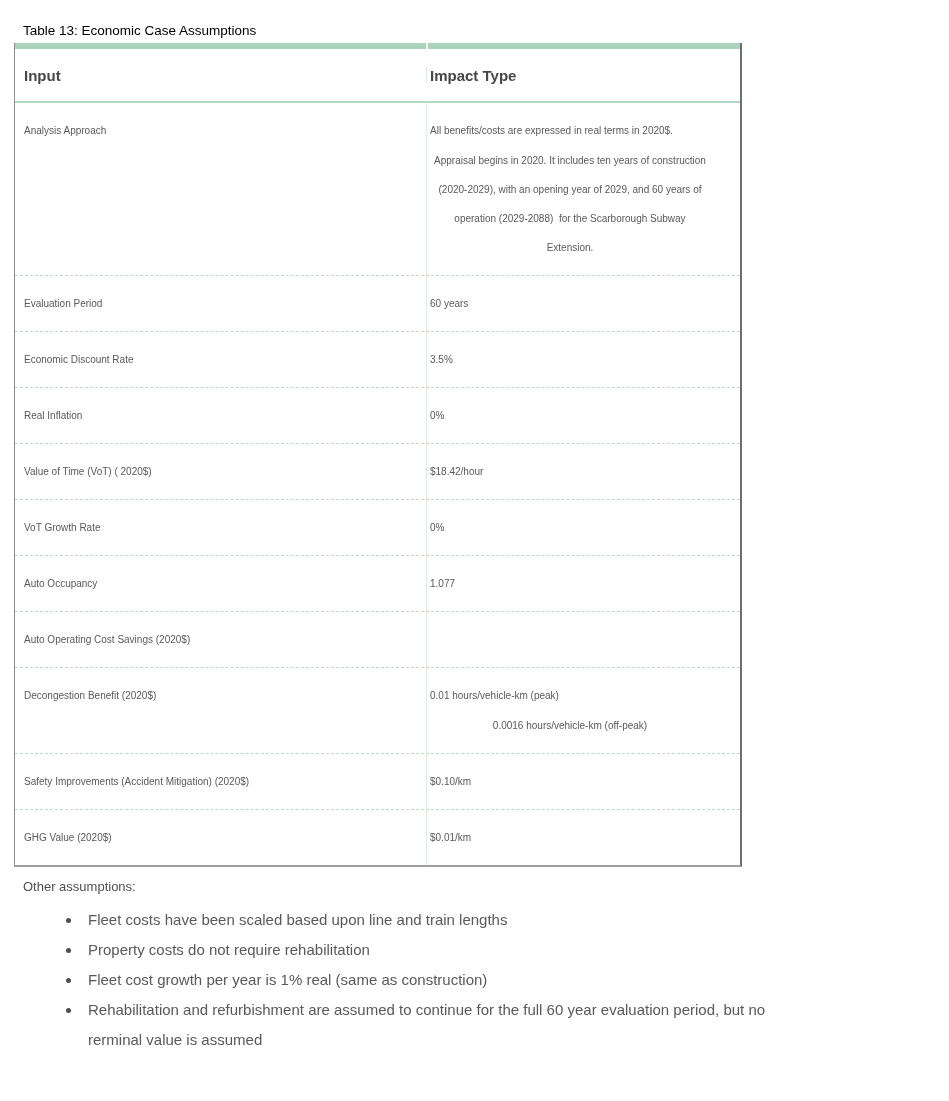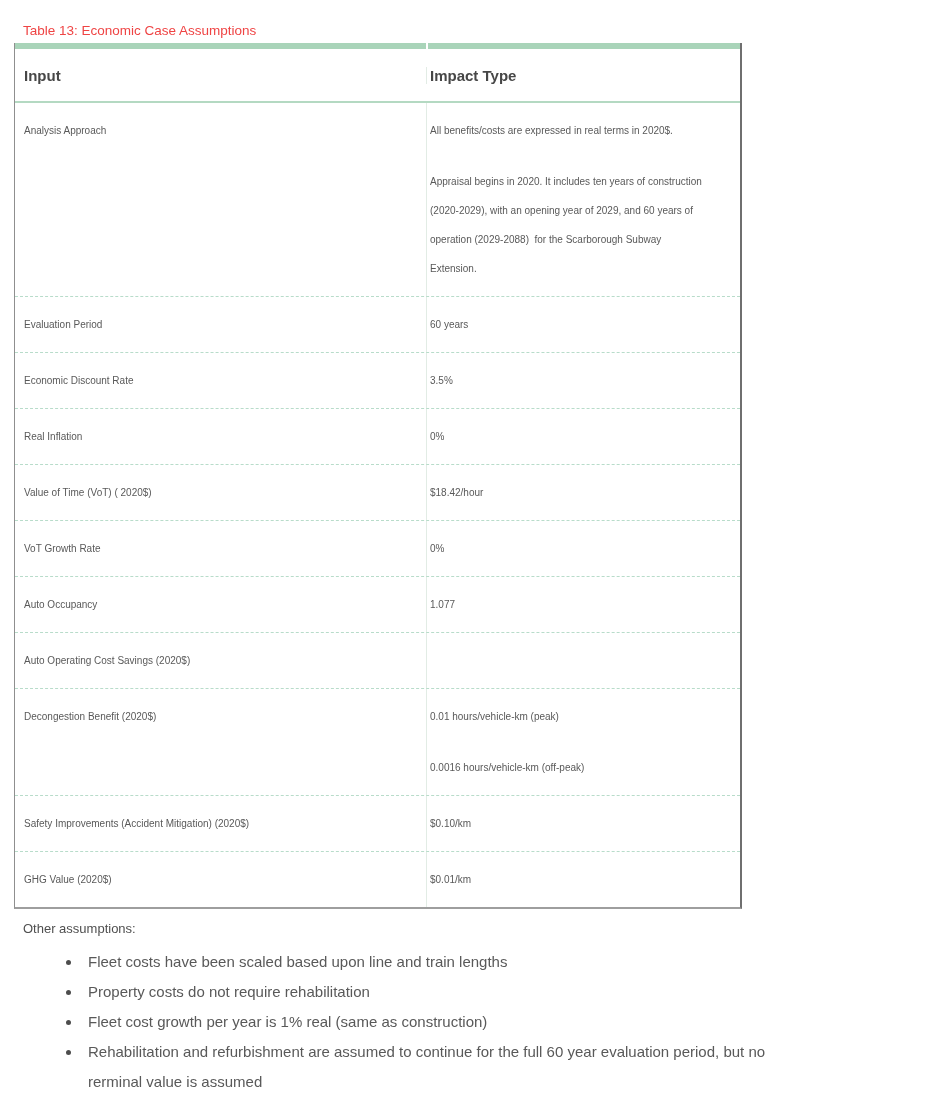--- a/index.html
+++ b/index.html
@@ -9,21 +9,21 @@
     background:#ffffff;
     font-family:"Liberation Sans", sans-serif;
     color:#595959;
     overflow:hidden;
     box-sizing:border-box;
   }
   .caption {
     margin:22px 0 3px 23px;
     font-size:13.5px;
     line-height:18px;
-    color:#ef4444;
+    color:#000000;
   }
   .table {
     margin-left:14px;
     width:728px;
     box-sizing:border-box;
     border-left:1px solid var(--border-left,#8f8f8f);
     border-right:2px solid var(--border-right,#6f6f6f);
     border-bottom:2px solid var(--border-bottom,#9e9e9e);
   }
   .band { display:flex; height:6px; }
@@ -56,21 +56,21 @@
     font-size:10px;
     color:#595959;
   }
   .body-row + .body-row { border-top:1px dashed var(--row-dash,#b8dcca); }
   .td {
     padding-top:13px;
     padding-bottom:13px;
     line-height:29px;
   }
   .td p { margin:0; white-space:pre-wrap; }
-  .td p + p { margin-top:22px; }
+  .td p + p { margin-top:1px;text-align:center; }
   .impact-cell { padding-right:30px; }
 
   .other-heading {
     margin:10px 0 0 23px;
     font-size:13px;
     line-height:20px;
     color:#4f4f4f;
   }
   .other-list {
     margin:8px 0 0 0;

